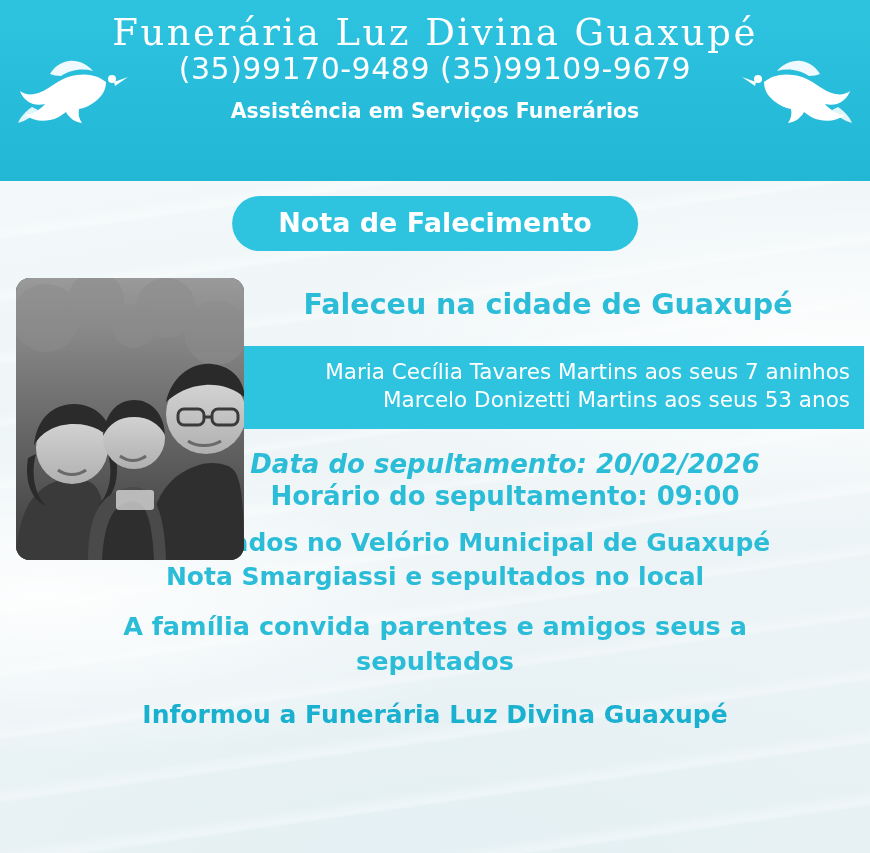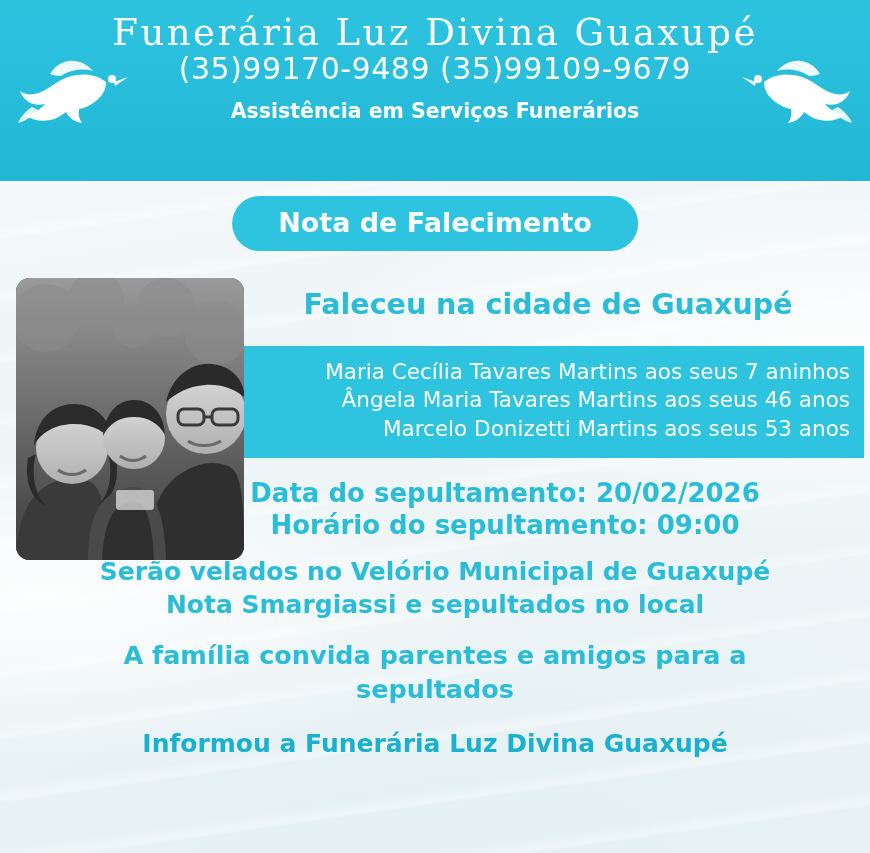--- a/index.html
+++ b/index.html
@@ -167,20 +167,21 @@
   .burial {
     margin-top: 20px;
     text-align: center;
     color: #2bbcd8;
     font-weight: bold;
   }
   .burial .line-date {
     font-size: 26px;
     line-height: 1.2;
     padding-left: 140px;
+    font-style: italic;
   }
   .burial .line-time {
     font-size: 26px;
     line-height: 1.3;
     padding-left: 140px;
   }
 
   .wake {
     margin-top: 12px;
     text-align: center;
@@ -297,34 +298,33 @@
         <rect x="100" y="212" width="38" height="20" rx="3" fill="#e0e0e0" opacity=".75"></rect>
       </g>
     </svg>
   </div>
 
   <div class="content">
     <div class="headline">Faleceu na cidade de Guaxupé</div>
 
     <div class="names-band">
       <div class="name-line">Maria Cecília Tavares Martins aos seus 7 aninhos</div>
-      <div class="name-line">Ângela Maria Tavares Martins aos seus 46 anos</div>
       <div class="name-line">Marcelo Donizetti Martins aos seus 53 anos</div>
     </div>
 
     <div class="burial">
       <div class="line-date">Data do sepultamento: 20/02/2026</div>
       <div class="line-time">Horário do sepultamento: 09:00</div>
     </div>
 
     <div class="wake">
       <div>Serão velados no Velório Municipal de Guaxupé</div>
       <div>Nota Smargiassi e sepultados no local</div>
     </div>
 
     <div class="invite">
-      <div>A família convida parentes e amigos para a</div>
+      <div>A família convida parentes e amigos seus a</div>
       <div>sepultados</div>
     </div>
 
     <div class="footer">Informou a Funerária Luz Divina Guaxupé</div>
   </div>
 </div>
 
 </body></html>

